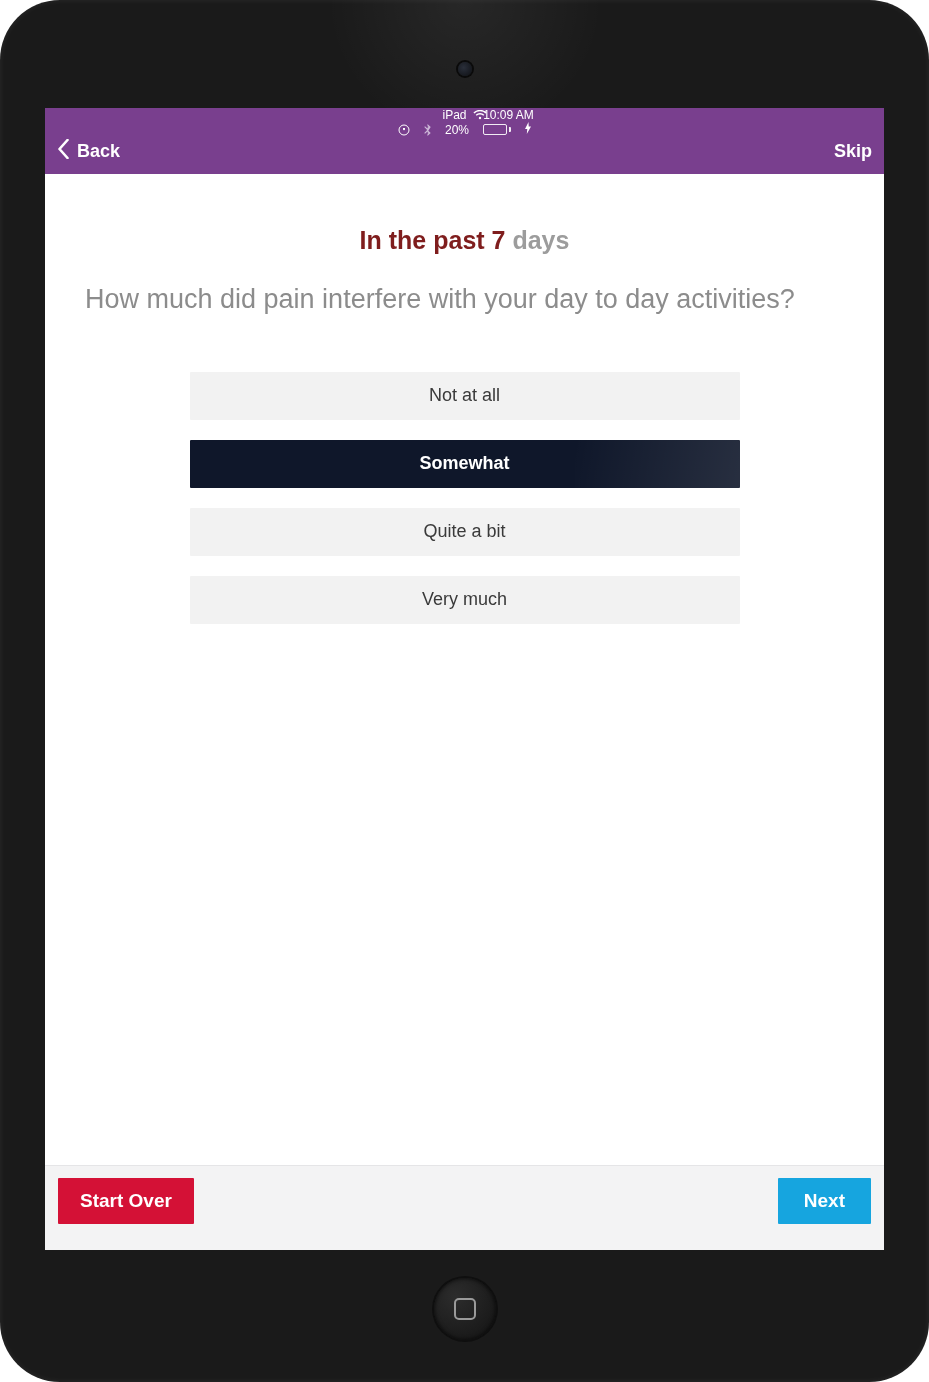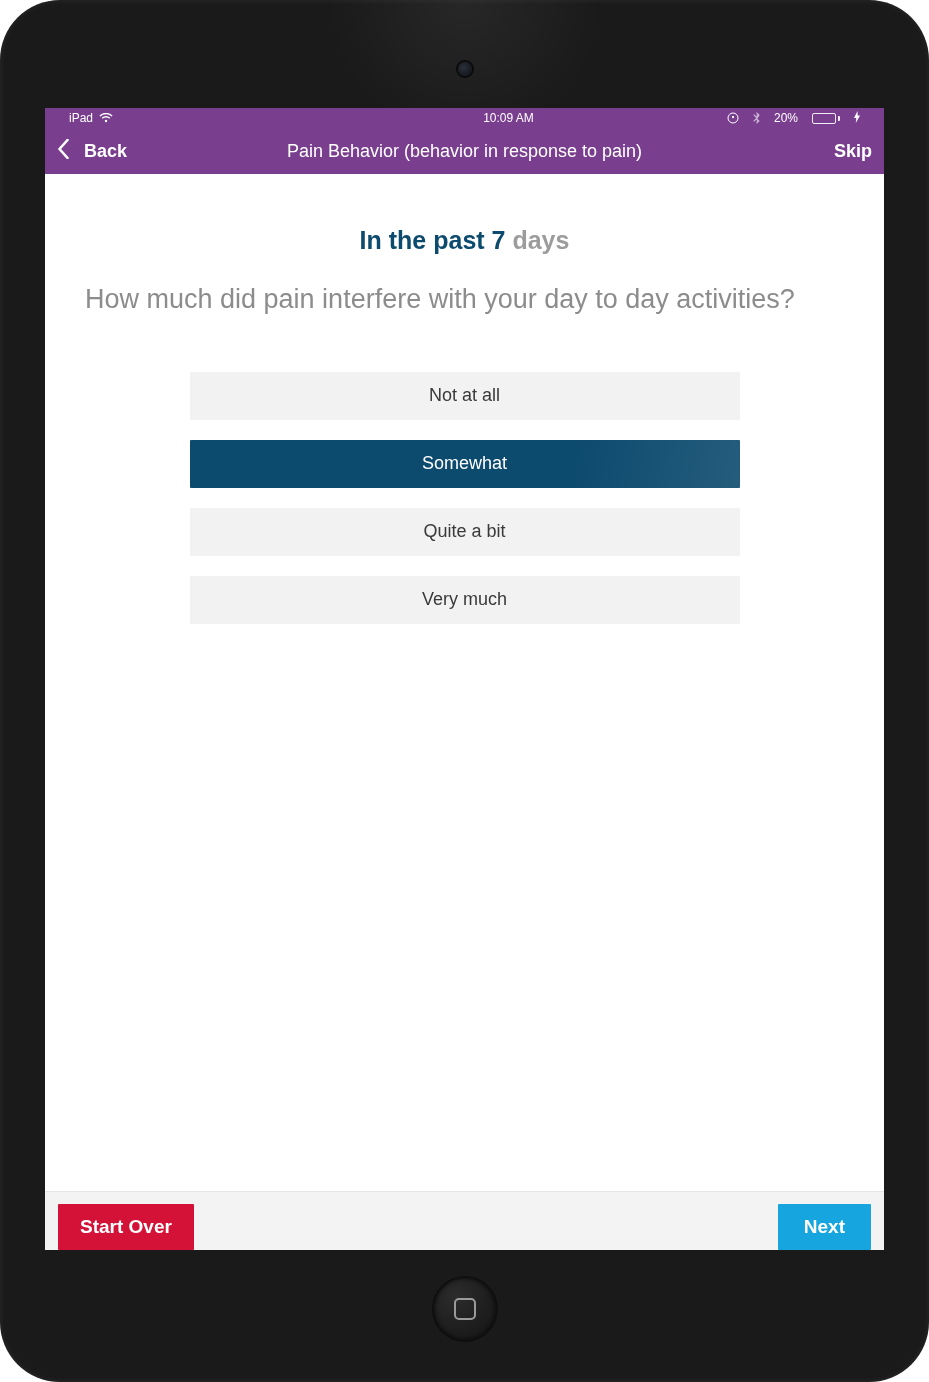--- a/index.html
+++ b/index.html
@@ -64,23 +64,24 @@
     .top-bars {
       background: #793f8e;
       color: #fff;
       flex: 0 0 auto;
     }
     .status-bar {
       height: 20px;
       display: flex;
       align-items: center;
       justify-content: space-between;
-      padding: 0 24px;
+      padding: 0 10px;
       font-size: 12px;
       font-weight: 500;
+      flex-direction: column;
     }
     .status-left { display:flex; align-items:center; gap:6px; }
     .status-right { display:flex; align-items:center; gap:14px; }
     .wifi-icon svg, .lock-icon svg, .bt-icon svg { display:block; }
     .battery {
       display:flex; align-items:center; gap:2px;
     }
     .battery-body {
       width: 24px; height: 11px;
       border: 1px solid rgba(255,255,255,0.9);
@@ -92,39 +93,39 @@
     .battery-cap { width:2px; height:5px; background:rgba(255,255,255,0.9); border-radius:0 1px 1px 0; }
     .status-time { position:absolute; left:50%; transform:translateX(-50%);margin-left:44px; }
     .nav-bar {
       height: 46px;
       display:flex; align-items:center; justify-content:space-between;
       padding: 0 12px;
       font-size: 18px;
       font-weight: 600;
       position: relative;
     }
-    .nav-back { display:flex; align-items:center; gap:14px; cursor:pointer; }
+    .nav-back { display:flex; align-items:center; gap:7px; cursor:pointer; }
     .nav-back svg { width:13px; height:20px; }
     .nav-title { position:absolute; left:50%; transform: translateX(-50%); white-space:nowrap; font-weight:500; }
     .nav-skip { cursor:pointer; font-weight:600; }
 
     
     .content {
       flex: 1 1 auto;
       background: #fff;
       padding: 52px 40px 0 40px;
       overflow: hidden;
     }
     .prompt-context {
       text-align: center;
       font-size: 25px;
       font-weight: 800;
       margin-bottom: 28px;
     }
-    .ctx-a { color: #0c4a6e; }
+    .ctx-a { color: #7f1d1d; }
     .ctx-b { color: #9c9c9c; }
     .question {
       color: #8c8c8c;
       font-size: 27px;
       font-weight: 400;
       line-height: 1.22;
       margin-bottom: 56px;
     }
     .options {
       width: 550px;
@@ -139,39 +140,40 @@
       color: #3a3a3a;
       display: flex;
       align-items: center;
       justify-content: center;
       font-size: 18px;
       font-weight: 500;
       cursor: pointer;
       border-radius: 1px;
     }
     .option.selected {
-      background: #0c4a6e;
+      background: #0f172a;
       color: #fff;
       position: relative;
       overflow: hidden;
+      font-weight: bold;
     }
     .option.selected::after {
       content:"";
       position:absolute;
       top:0; right:0;
       width:30%; height:100%;
       background: linear-gradient(100deg, transparent, rgba(255,255,255,0.1));
     }
 
     
     .footer {
       flex: 0 0 auto;
       background: #f3f3f4;
       border-top: 1px solid #e5e5e7;
-      padding: 12px 13px 0 13px;
+      padding: 12px 13px 26px 13px;
       display: flex;
       justify-content: space-between;
       align-items: center;
     }
     .btn {
       height: 46px;
       padding: 0 22px;
       color: #fff;
       font-size: 19px;
       font-weight: 600;
@@ -228,21 +230,20 @@
 
       <div class="nav-bar">
         <div class="nav-back">
           <span>
             <svg viewBox="0 0 12 20">
                 <path d="M10 1L2 10l8 9" stroke="#fff" stroke-width="2.6" fill="none" stroke-linecap="round" stroke-linejoin="round"></path>
               </svg>
           </span>
           <span>Back</span>
         </div>
-        <div class="nav-title">Pain Behavior (behavior in response to pain)</div>
         <div class="nav-skip">Skip</div>
       </div>
     </div>
 
     <div class="content">
       <div class="prompt-context">
         <span class="ctx-a">In the past 7 </span><span class="ctx-b">days</span>
       </div>
       <div class="question">How much did pain interfere with your day to day activities?</div>
       <div class="options" id="options">

